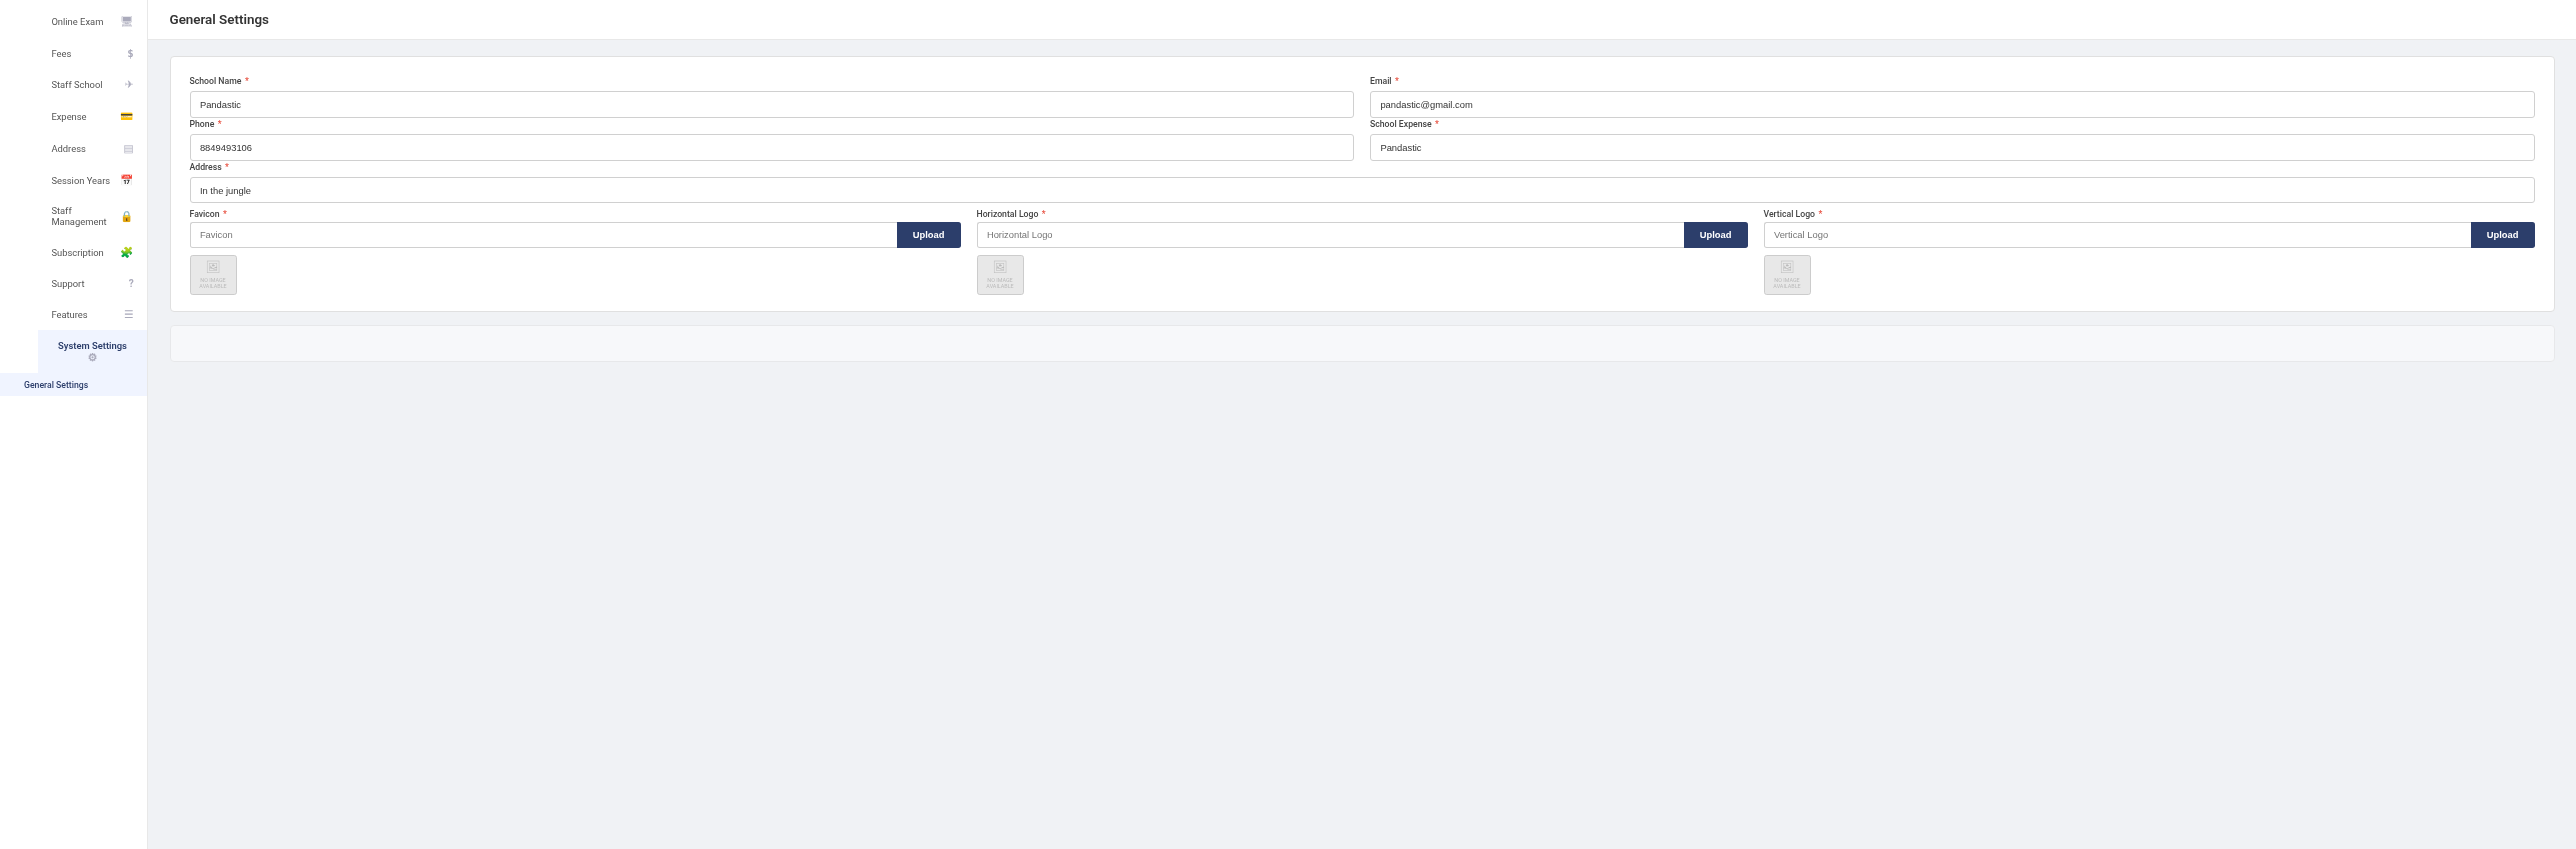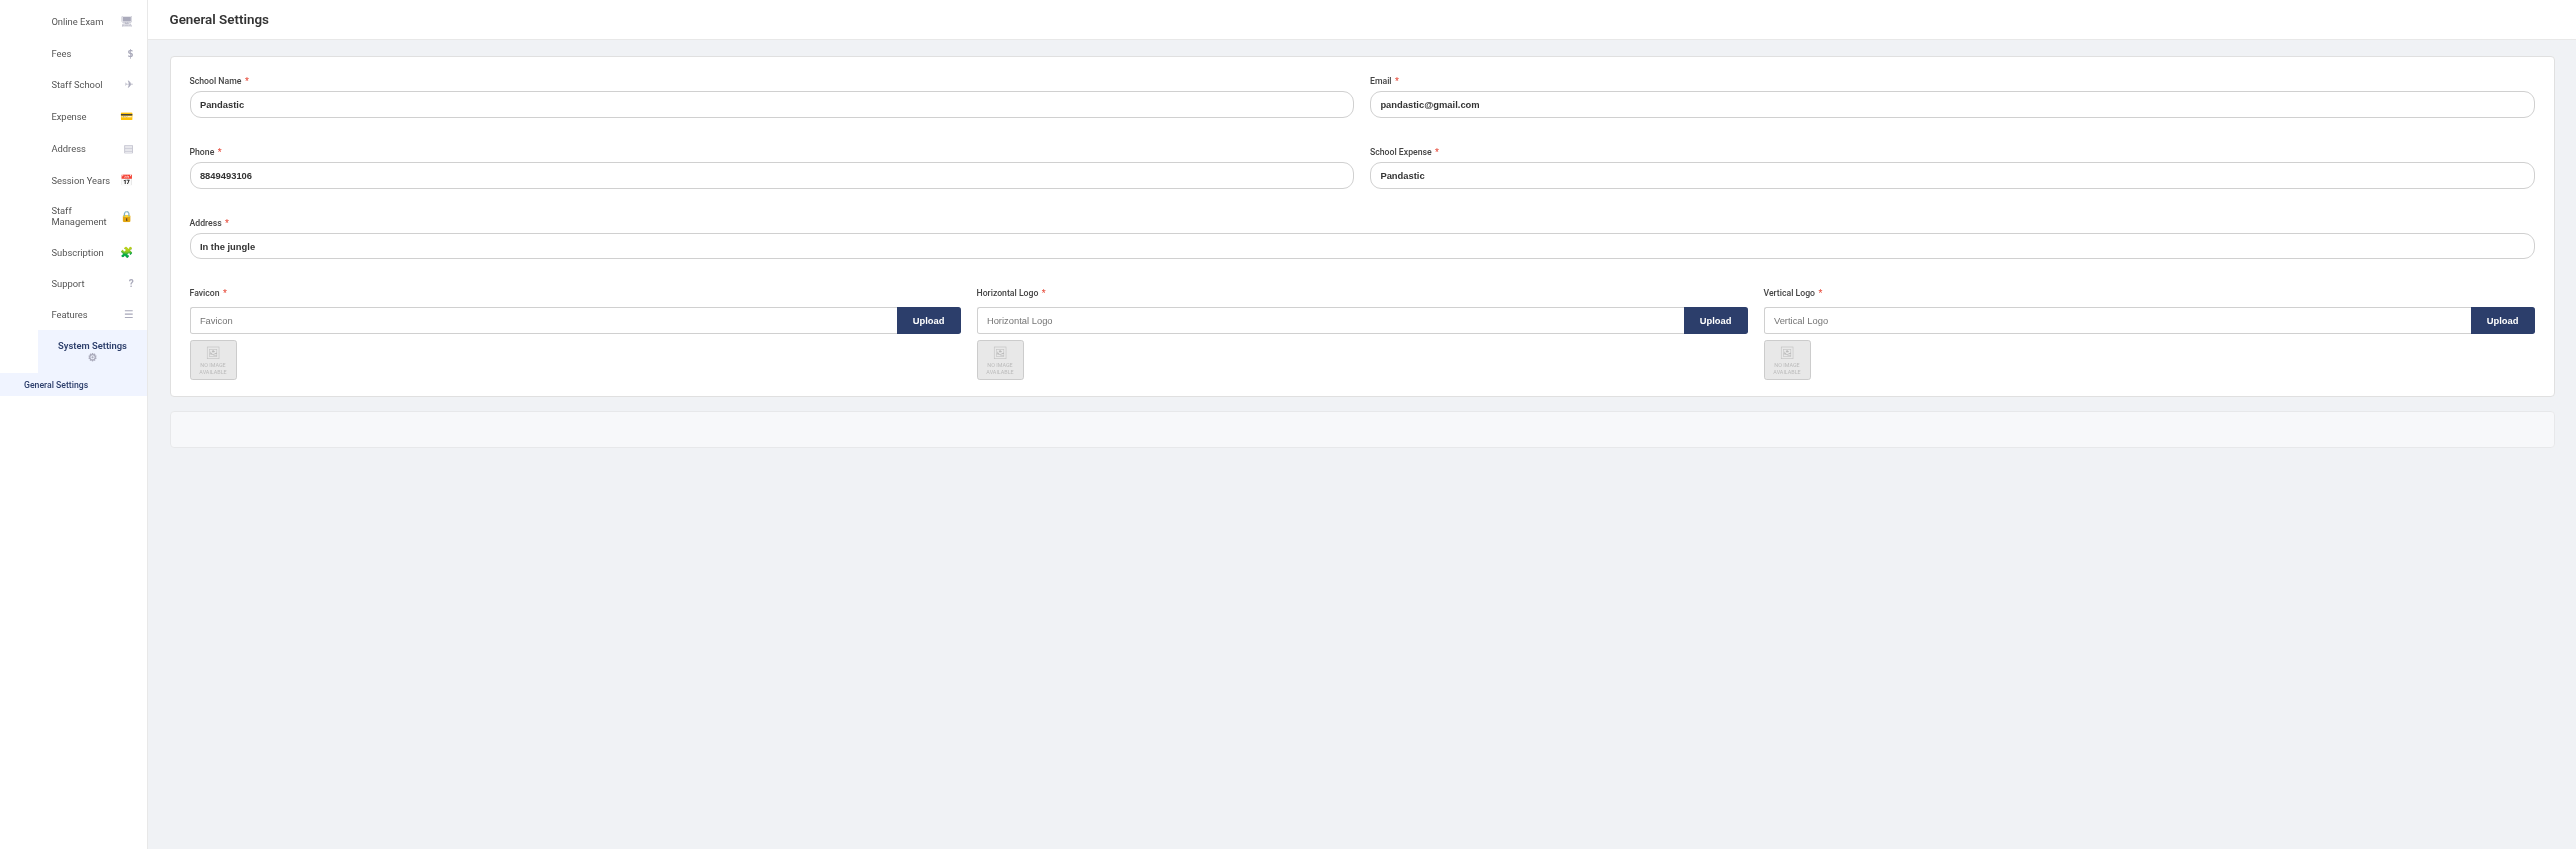--- a/index.html
+++ b/index.html
@@ -78,65 +78,64 @@
       border: 0.7px solid #e0e0e0;
       border-radius: 4px;
       padding: 19px 19px 16px 19px;
       margin-bottom: 13.4px;
     }
 
     
     .form-row {
       display: flex;
       gap: 16px;
-      margin-bottom: 29px;
+      margin-bottom: 1px;
     }
     .form-group {
       flex: 1;
       display: flex;
       flex-direction: column;
     }
     .form-group.full-width { flex: 1 1 100%; }
     .form-label {
       font-size: 8.7px;
       color: #444;
       margin-bottom: 5.4px;
       font-weight: 500;
     }
     .form-label .required {
       color: #e74c3c;
       margin-left: 1.3px;
     }
     .form-input {
       border: 0.7px solid #d0d0d0;
-      border-radius: 11px;
+      border-radius: 3px;
       padding: 6.7px 9.4px;
       font-size: 9.4px;
       color: #333;
       outline: none;
       width: 100%;
       background: #fff;
-      font-weight: bold;
     }
 
     
     .upload-row {
       display: flex;
       gap: 16px;
       margin-top: 5.4px;
     }
     .upload-group {
       flex: 1;
       display: flex;
       flex-direction: column;
     }
     .upload-label {
       font-size: 8.7px;
       color: #444;
-      margin-bottom: 9px;
+      margin-bottom: 3px;
       font-weight: 500;
     }
     .upload-label .required {
       color: #e74c3c;
       margin-left: 1.3px;
     }
     .upload-input-row {
       display: flex;
       gap: 0;
       margin-bottom: 6.7px;

